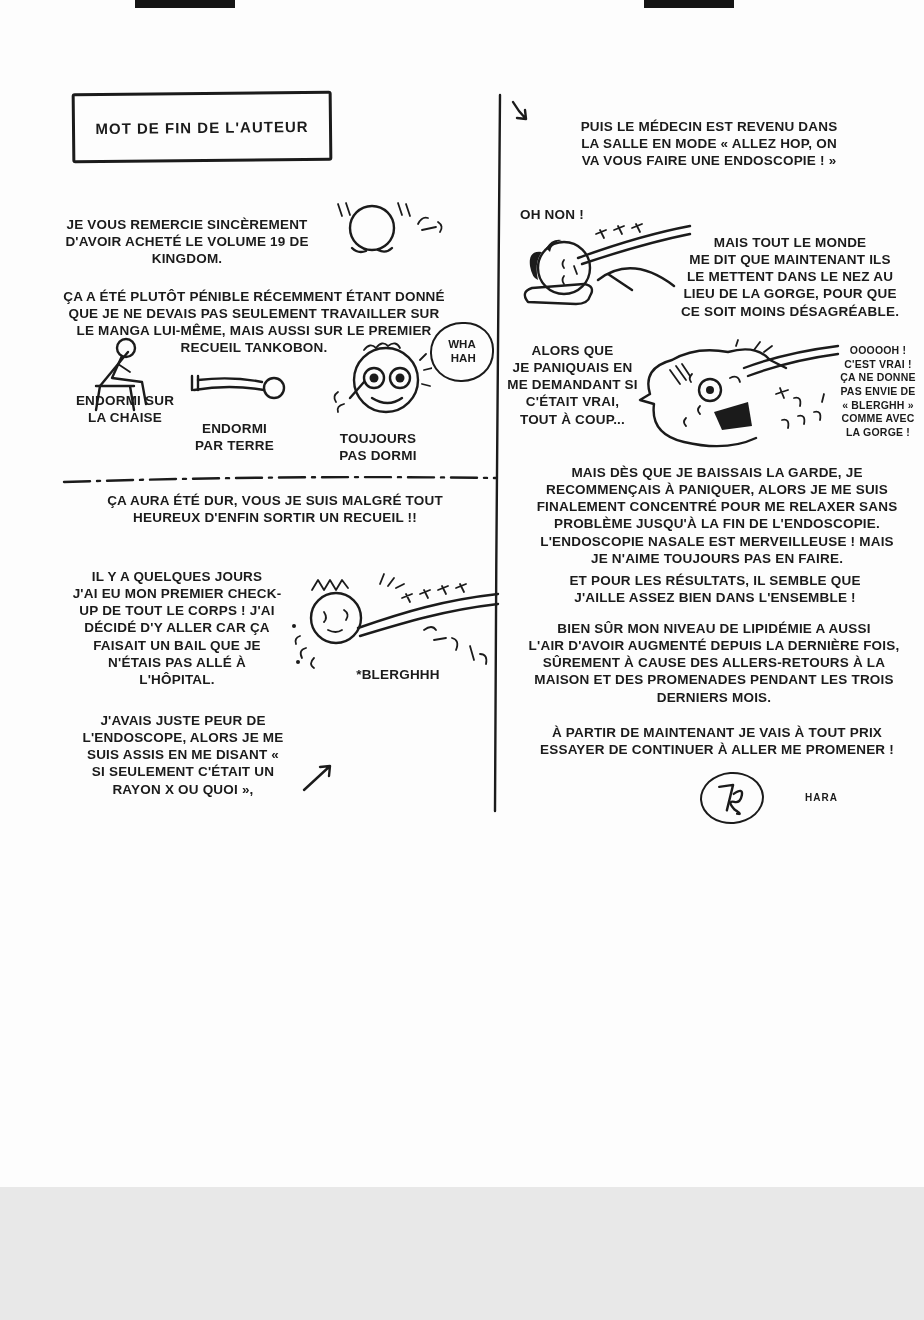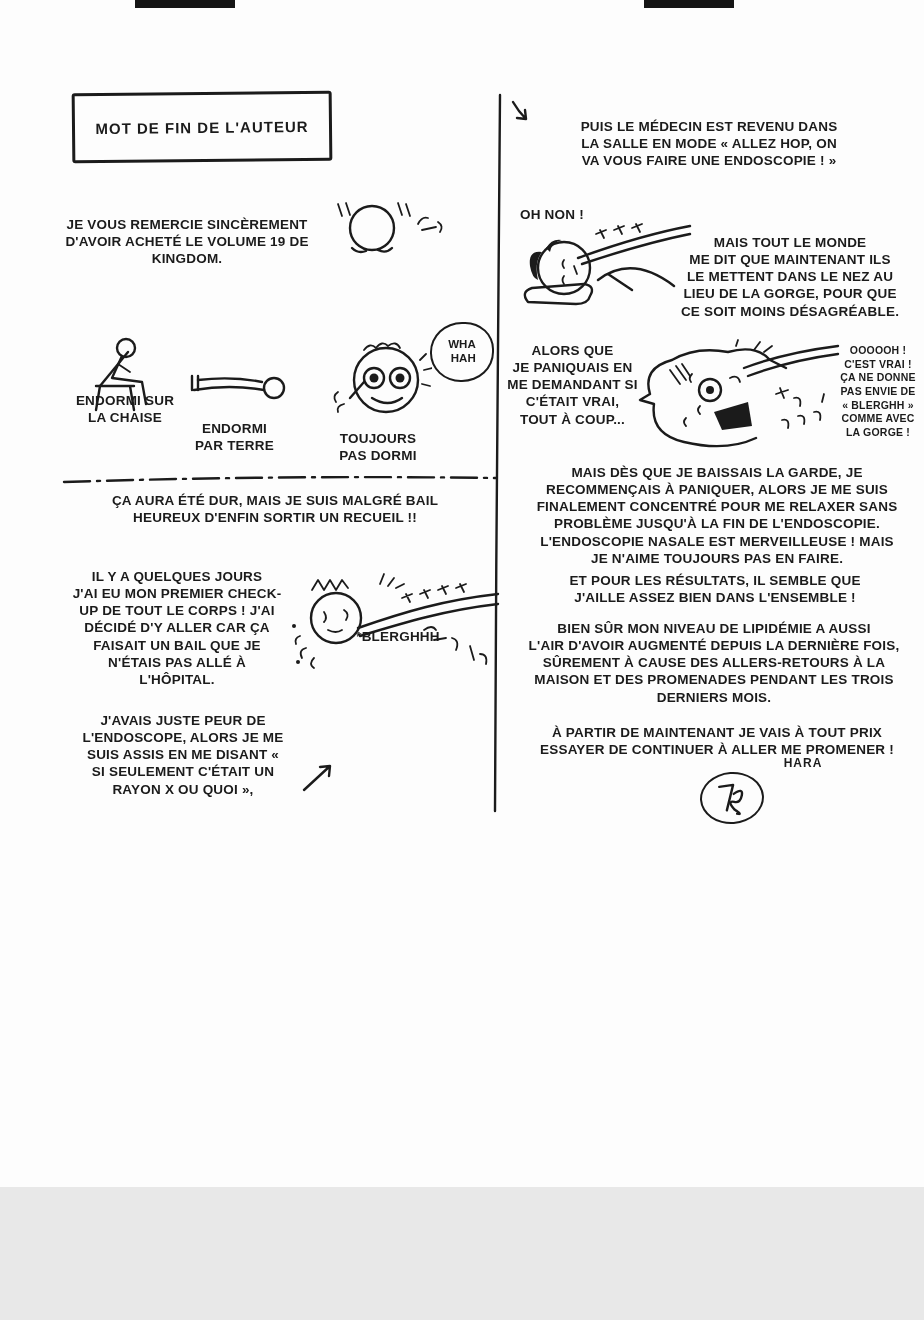--- a/index.html
+++ b/index.html
@@ -61,20 +61,24 @@
     <svg width="120" height="68" viewBox="0 0 120 68">
       <circle class="stroke" cx="46" cy="32" r="22"></circle>
       <path class="stroke thin" d="M12 8 l4 12 M20 7 l4 12 M72 7 l4 12 M80 8 l4 12"></path>
       <path class="stroke" d="M26 52 q6 6 14 3 M52 54 q8 4 14 -2"></path>
       <g>
         <path class="stroke thin" d="M92 28 q4 -8 10 -6 M96 34 l14 -3 M112 26 q6 4 2 10"></path>
       </g>
     </svg>
   </div>
 
+  <div class="txt" style="left:36px;top:288px;width:436px;">ÇA A ÉTÉ PLUTÔT PÉNIBLE RÉCEMMENT ÉTANT DONNÉ
+QUE JE NE DEVAIS PAS SEULEMENT TRAVAILLER SUR
+LE MANGA LUI-MÊME, MAIS AUSSI SUR LE PREMIER
+RECUEIL TANKOBON.</div>
 
   <div class="doodle" style="left:80px;top:336px;">
     <svg width="100" height="80" viewBox="0 0 100 80">
       <circle class="stroke" cx="46" cy="12" r="9"></circle>
       <path class="stroke" d="M42 20 L32 42 L62 46 L66 68"></path>
       <path class="stroke" d="M20 50 L48 16"></path>
       <path class="stroke" d="M16 50 L54 50 M20 50 L16 74 M50 50 L54 74"></path>
       <path class="stroke thin" d="M38 28 L50 36"></path>
     </svg>
   </div>
@@ -114,21 +118,21 @@
 PAR TERRE</div>
   <div class="txt" style="left:322px;top:430px;width:112px;">TOUJOURS
 PAS DORMI</div>
 
   <div class="doodle" style="left:62px;top:472px;">
     <svg width="436" height="14" viewBox="0 0 436 14">
       <path class="stroke" style="stroke-dasharray:26 7 3 7;" d="M2 10 Q220 3 434 6"></path>
     </svg>
   </div>
 
-  <div class="txt" style="left:70px;top:492px;width:410px;">ÇA AURA ÉTÉ DUR, MAIS JE SUIS MALGRÉ BAIL
+  <div class="txt" style="left:70px;top:492px;width:410px;">ÇA AURA ÉTÉ DUR, VOUS JE SUIS MALGRÉ TOUT
 HEUREUX D'ENFIN SORTIR UN RECUEIL !!</div>
 
   <div class="txt" style="left:52px;top:568px;width:250px;">IL Y A QUELQUES JOURS
 J'AI EU MON PREMIER CHECK-
 UP DE TOUT LE CORPS ! J'AI
 DÉCIDÉ D'Y ALLER CAR ÇA
 FAISAIT UN BAIL QUE JE
 N'ÉTAIS PAS ALLÉ À
 L'HÔPITAL.</div>
 
@@ -145,21 +149,21 @@
         <circle class="fillb" cx="14" cy="92" r="2"></circle>
       <g>
         <path class="stroke thin" d="M118 28 l10 -4 m-6 0 l4 8 M136 24 l10 -4 m-6 0 l4 8 M154 20 l10 -4 m-6 0 l4 8 M172 18 l10 -4 m-6 0 l4 8"></path>
       </g>
       <g>
         <path class="stroke thin" d="M140 60 q8 -6 12 0 M150 70 l12 -2 M168 68 q8 2 4 12 M186 76 l4 14 M196 84 q8 0 6 10"></path>
       </g>
     </svg>
   </div>
 
-  <div class="txt" style="left:336px;top:628px;width:124px;text-align:center;">*BLERGHHH</div>
+  <div class="txt" style="left:336px;top:666px;width:124px;text-align:center;">*BLERGHHH</div>
 
   <div class="txt" style="left:56px;top:712px;width:254px;">J'AVAIS JUSTE PEUR DE
 L'ENDOSCOPE, ALORS JE ME
 SUIS ASSIS EN ME DISANT «
 SI SEULEMENT C'ÉTAIT UN
 RAYON X OU QUOI »,</div>
 
   <div class="doodle" style="left:300px;top:758px;">
     <svg width="38" height="38" viewBox="0 0 38 38">
       <path class="stroke" d="M4 32 L30 8 M30 8 L20 9 M30 8 L29 18"></path>
@@ -249,15 +253,15 @@
 
   <div class="txt" style="left:524px;top:724px;width:386px;">À PARTIR DE MAINTENANT JE VAIS À TOUT PRIX
 ESSAYER DE CONTINUER À ALLER ME PROMENER !</div>
 
   <div class="sig-circle" style="left:700px;top:772px;width:60px;height:48px;">
     <svg width="40" height="36" viewBox="0 0 40 36">
       <path class="stroke" d="M8 6 L22 5 L14 30"></path>
       <path class="stroke" d="M22 14 q10 -6 8 2 q-2 8 -8 6 q-8 -2 0 8 q8 6 2 4"></path>
     </svg>
   </div>
-  <div class="txt" style="left:768px;top:756px;width:70px;text-align:center;font-size:12px;letter-spacing:1px;">HARA</div>
+  <div class="txt" style="left:768px;top:792px;width:70px;text-align:right;font-size:10px;letter-spacing:1px;">HARA</div>
 
 </div>
 
 </body></html>

